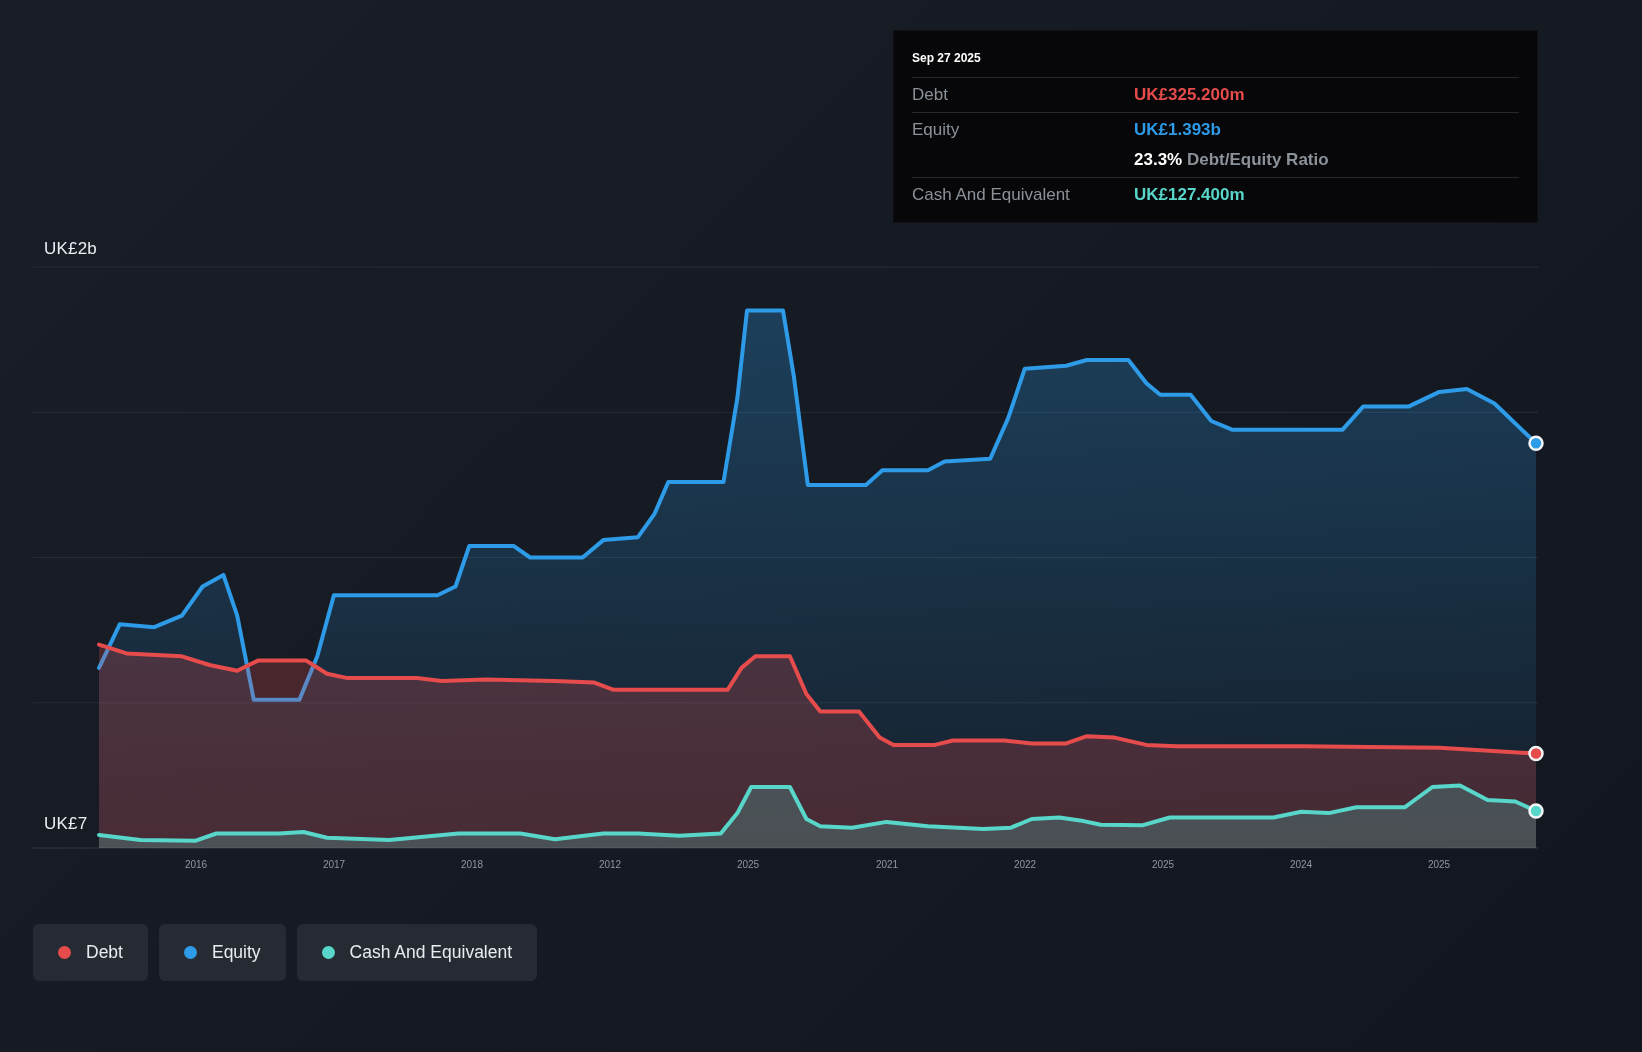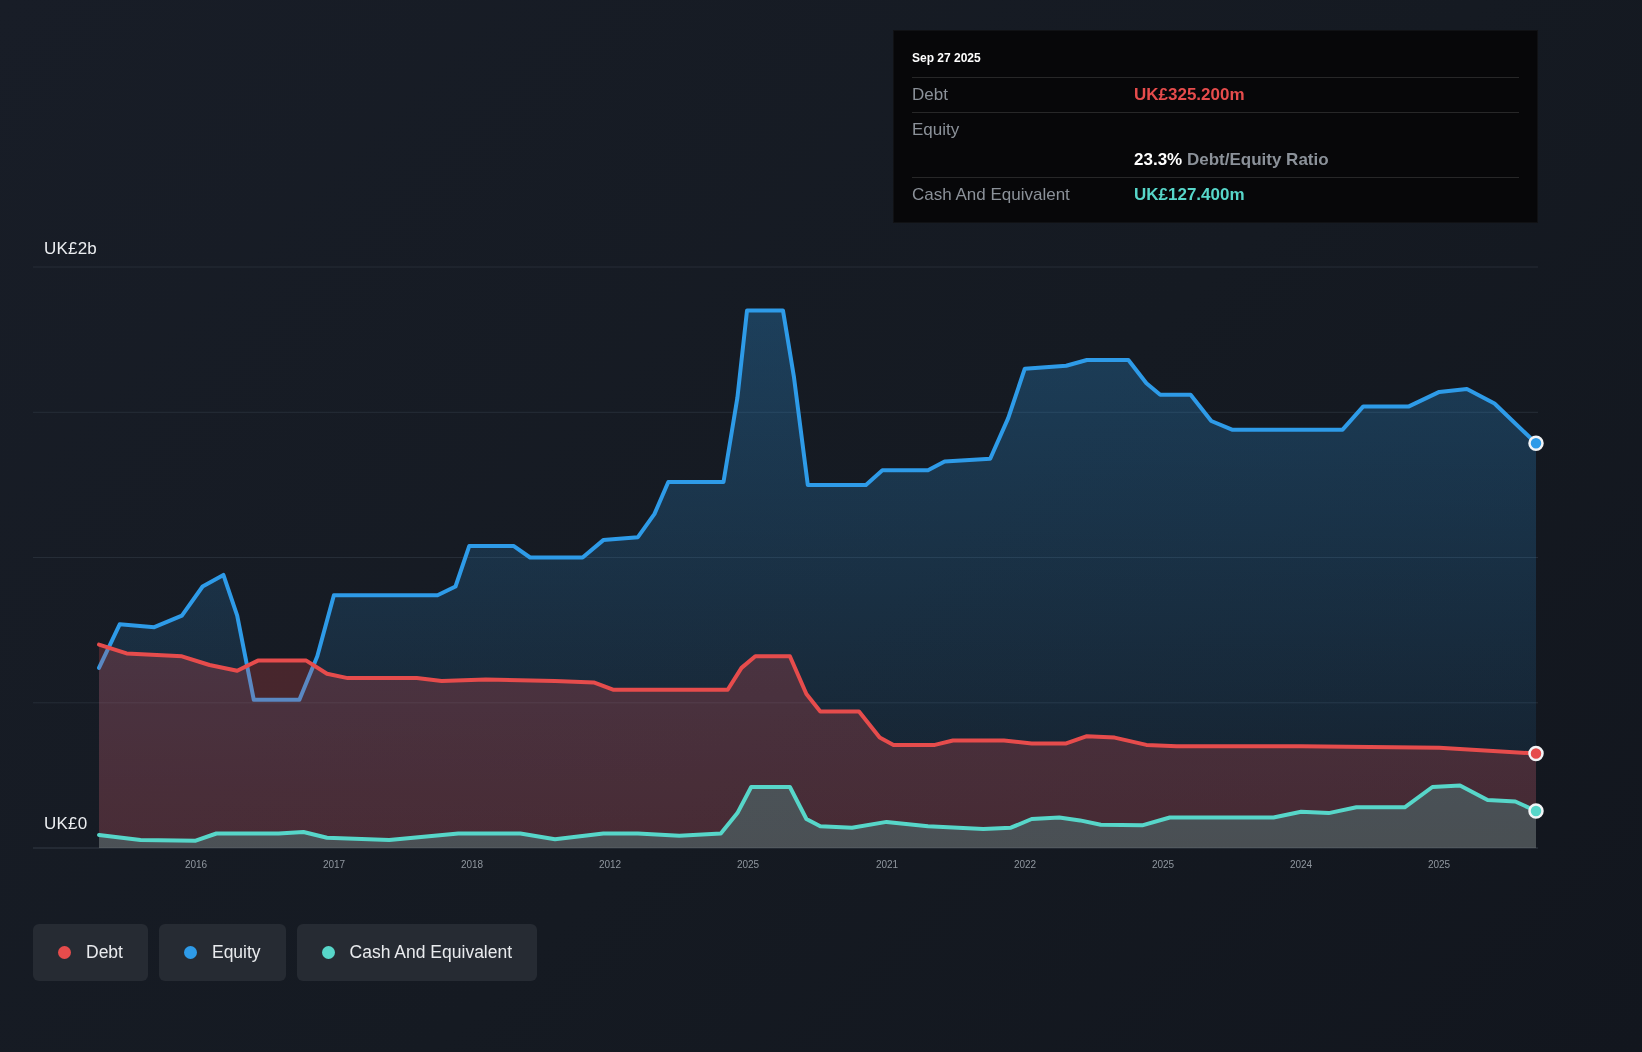--- a/index.html
+++ b/index.html
@@ -57,21 +57,21 @@
     <path d="M99.0 644.6L126.6 653.4L181.9 656.3L209.5 665.0L237.2 670.8L257.9 660.6L306.3 660.6L327.0 673.7L347.7 678.1L416.8 678.1L441.7 681.0L485.9 679.5L555.0 681.0L593.7 682.4L613.0 689.7L727.7 689.7L741.5 667.9L755.3 656.3L789.9 656.3L806.4 694.0L820.3 711.5L859.0 711.5L879.7 737.6L893.5 744.9L934.9 744.9L952.9 740.5L1004.0 740.5L1031.7 743.4L1066.2 743.4L1086.9 736.2L1114.6 737.6L1146.4 744.9L1176.7 746.3L1301.1 746.3L1439.3 747.8L1536.0 753.5L1536.0 848.0L99.0 848.0Z" fill="rgba(230,76,76,0.24)"></path>
     <path d="M99.0 644.6L126.6 653.4L181.9 656.3L209.5 665.0L237.2 670.8L257.9 660.6L306.3 660.6L327.0 673.7L347.7 678.1L416.8 678.1L441.7 681.0L485.9 679.5L555.0 681.0L593.7 682.4L613.0 689.7L727.7 689.7L741.5 667.9L755.3 656.3L789.9 656.3L806.4 694.0L820.3 711.5L859.0 711.5L879.7 737.6L893.5 744.9L934.9 744.9L952.9 740.5L1004.0 740.5L1031.7 743.4L1066.2 743.4L1086.9 736.2L1114.6 737.6L1146.4 744.9L1176.7 746.3L1301.1 746.3L1439.3 747.8L1536.0 753.5" fill="none" stroke="#e64c4c" stroke-width="4" stroke-linejoin="round" stroke-linecap="round"></path>
     <path d="M99.0 834.9L140.5 839.9L195.7 840.7L216.4 833.5L278.6 833.5L303.5 832.0L327.0 837.8L389.2 839.9L458.3 833.5L520.4 833.5L555.0 839.3L603.3 833.5L637.9 833.5L679.3 835.8L720.8 833.5L737.4 813.1L751.2 787.0L789.9 787.0L806.4 819.0L820.3 826.2L852.0 827.7L886.6 821.9L928.0 826.2L983.3 829.1L1010.9 827.7L1031.7 819.0L1059.3 817.5L1080.0 820.4L1100.8 824.8L1142.2 825.3L1169.8 817.5L1232.0 817.5L1273.5 817.5L1301.1 811.7L1328.7 813.1L1356.4 807.3L1404.7 807.3L1432.4 787.0L1460.0 785.5L1487.6 800.1L1515.3 801.5L1536.0 811.0L1536.0 848.0L99.0 848.0Z" fill="rgba(87,214,201,0.22)"></path>
     <path d="M99.0 834.9L140.5 839.9L195.7 840.7L216.4 833.5L278.6 833.5L303.5 832.0L327.0 837.8L389.2 839.9L458.3 833.5L520.4 833.5L555.0 839.3L603.3 833.5L637.9 833.5L679.3 835.8L720.8 833.5L737.4 813.1L751.2 787.0L789.9 787.0L806.4 819.0L820.3 826.2L852.0 827.7L886.6 821.9L928.0 826.2L983.3 829.1L1010.9 827.7L1031.7 819.0L1059.3 817.5L1080.0 820.4L1100.8 824.8L1142.2 825.3L1169.8 817.5L1232.0 817.5L1273.5 817.5L1301.1 811.7L1328.7 813.1L1356.4 807.3L1404.7 807.3L1432.4 787.0L1460.0 785.5L1487.6 800.1L1515.3 801.5L1536.0 811.0" fill="none" stroke="#57d6c9" stroke-width="4" stroke-linejoin="round" stroke-linecap="round"></path>
     <circle cx="1536.0" cy="443.3" r="6.5" fill="#2e9be8" stroke="#f2f4f6" stroke-width="2.5"></circle>
     <circle cx="1536.0" cy="753.5" r="6.5" fill="#e64c4c" stroke="#f2f4f6" stroke-width="2.5"></circle>
     <circle cx="1536.0" cy="811.0" r="6.5" fill="#57d6c9" stroke="#f2f4f6" stroke-width="2.5"></circle>
   </svg>
 
 <div class="y-label" id="y-top">UK£2b</div>
-<div class="y-label" id="y-bottom">UK£0</div>
+<div class="y-label" id="y-bottom">UK£7</div>
 
 <div id="x-axis">
     <span class="x-tick" style="left: 196px;">2016</span>
     <span class="x-tick" style="left: 334px;">2017</span>
     <span class="x-tick" style="left: 472px;">2018</span>
     <span class="x-tick" style="left: 610px;">2012</span>
     <span class="x-tick" style="left: 748px;">2025</span>
     <span class="x-tick" style="left: 887px;">2021</span>
     <span class="x-tick" style="left: 1025px;">2022</span>
     <span class="x-tick" style="left: 1163px;">2025</span>
@@ -80,20 +80,21 @@
   </div>
 
 <div class="tooltip">
   <div class="tt-title">Sep 27 2025</div>
   <div class="tt-row">
     <span class="tt-label">Debt</span>
     <span class="tt-value" style="color: rgb(230, 76, 76);">UK£325.200m</span>
   </div>
   <div class="tt-row">
     <span class="tt-label">Equity</span>
+    <span class="tt-value" style="color: rgb(46, 155, 232);">UK£1.393b</span>
   </div>
   <div class="tt-row ratio-row">
     <span class="tt-label"></span>
     <span>
       <span class="ratio-pct">23.3%</span>
       <span class="ratio-text">Debt/Equity Ratio</span>
     </span>
   </div>
   <div class="tt-row">
     <span class="tt-label">Cash And Equivalent</span>

